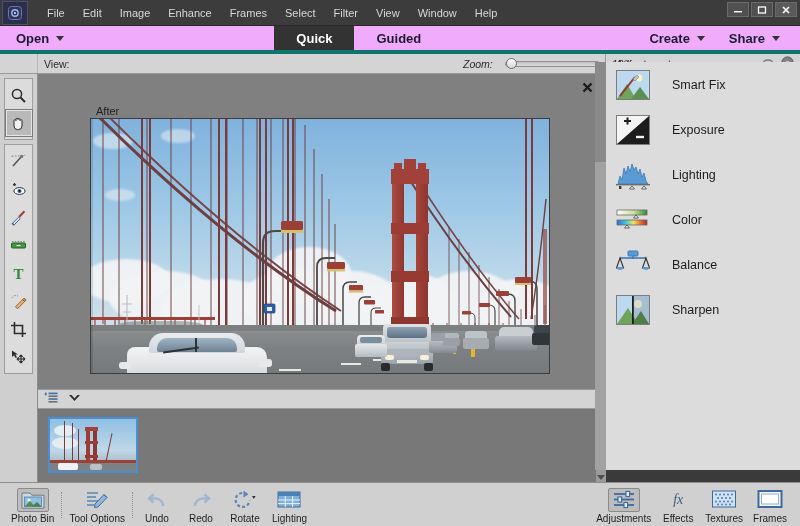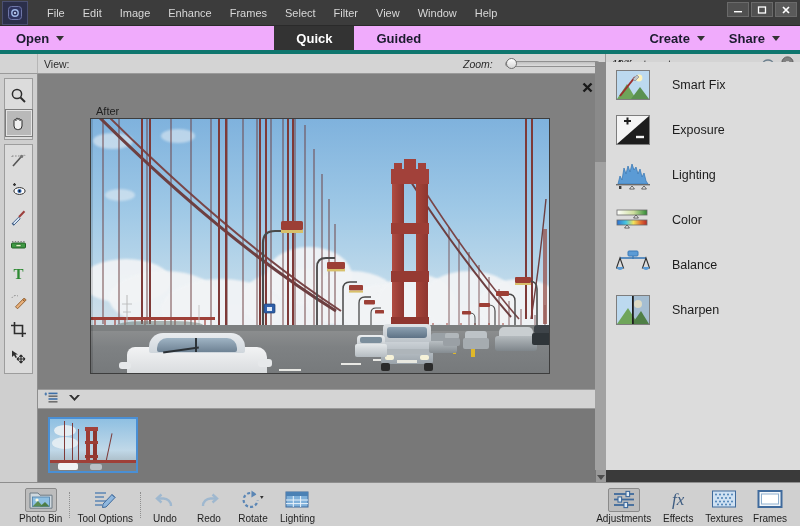--- a/index.html
+++ b/index.html
@@ -193,32 +193,32 @@
     position:absolute; left:-11px; top:0; width:11px; height:408px; background:#a2a2a2;
   }
   .rp-thumbb{ position:absolute; left:0; top:0; width:11px; height:100px; background:#8a8a8a;}
 
   
   .taskbar{
     position:absolute; left:0; top:482px; width:800px; height:44px;
     background:#d0d0d0; border-top:1px solid #8e8e8e;
     display:flex; align-items:center; justify-content:space-between;
   }
-  .tb-left{ display:flex; align-items:flex-start; padding-left:14px; }
+  .tb-left{ display:flex; align-items:flex-start; padding-left:6px; }
   .tb-right{ display:flex; align-items:flex-start; padding-right:8px; }
   .tbitem{
     display:flex; flex-direction:column; align-items:center; justify-content:flex-start;
     width:auto; min-width:44px; padding:2px 5px 0 5px; cursor:default;
   }
   .tbitem .ic{ height:24px; display:flex; align-items:center; justify-content:center; }
   .tbitem .tx{ font-size:10px; color:#1f1f1f; margin-top:1px; white-space:nowrap;}
   .tbitem.active .ic{ background:#bdbdbd; border:1px solid #8a8a8a; border-radius:2px; padding:0 3px;}
   .tbsep{ width:1px; height:26px; background:#a9a9a9; margin:0 2px; align-self:center;
           border-left:1px dotted #8f8f8f; background:transparent; }
-  .fxglyph{ font-family:"Liberation Serif", serif; font-style:italic; font-size:17px; color:#3c5b80; }
+  .fxglyph{ font-family:"Liberation Serif", serif; font-style:italic; font-size:14px; color:#3c5b80; }
 </style>
 </head>
 <body>
 
 <div id="app">
 
   <div class="menubar">
     <div class="applogo">
       <svg width="16" height="16" viewBox="0 0 16 16">
         <rect x="1.5" y="1.5" width="13" height="13" rx="3" fill="#2f3560" stroke="#6f77a8"></rect>

